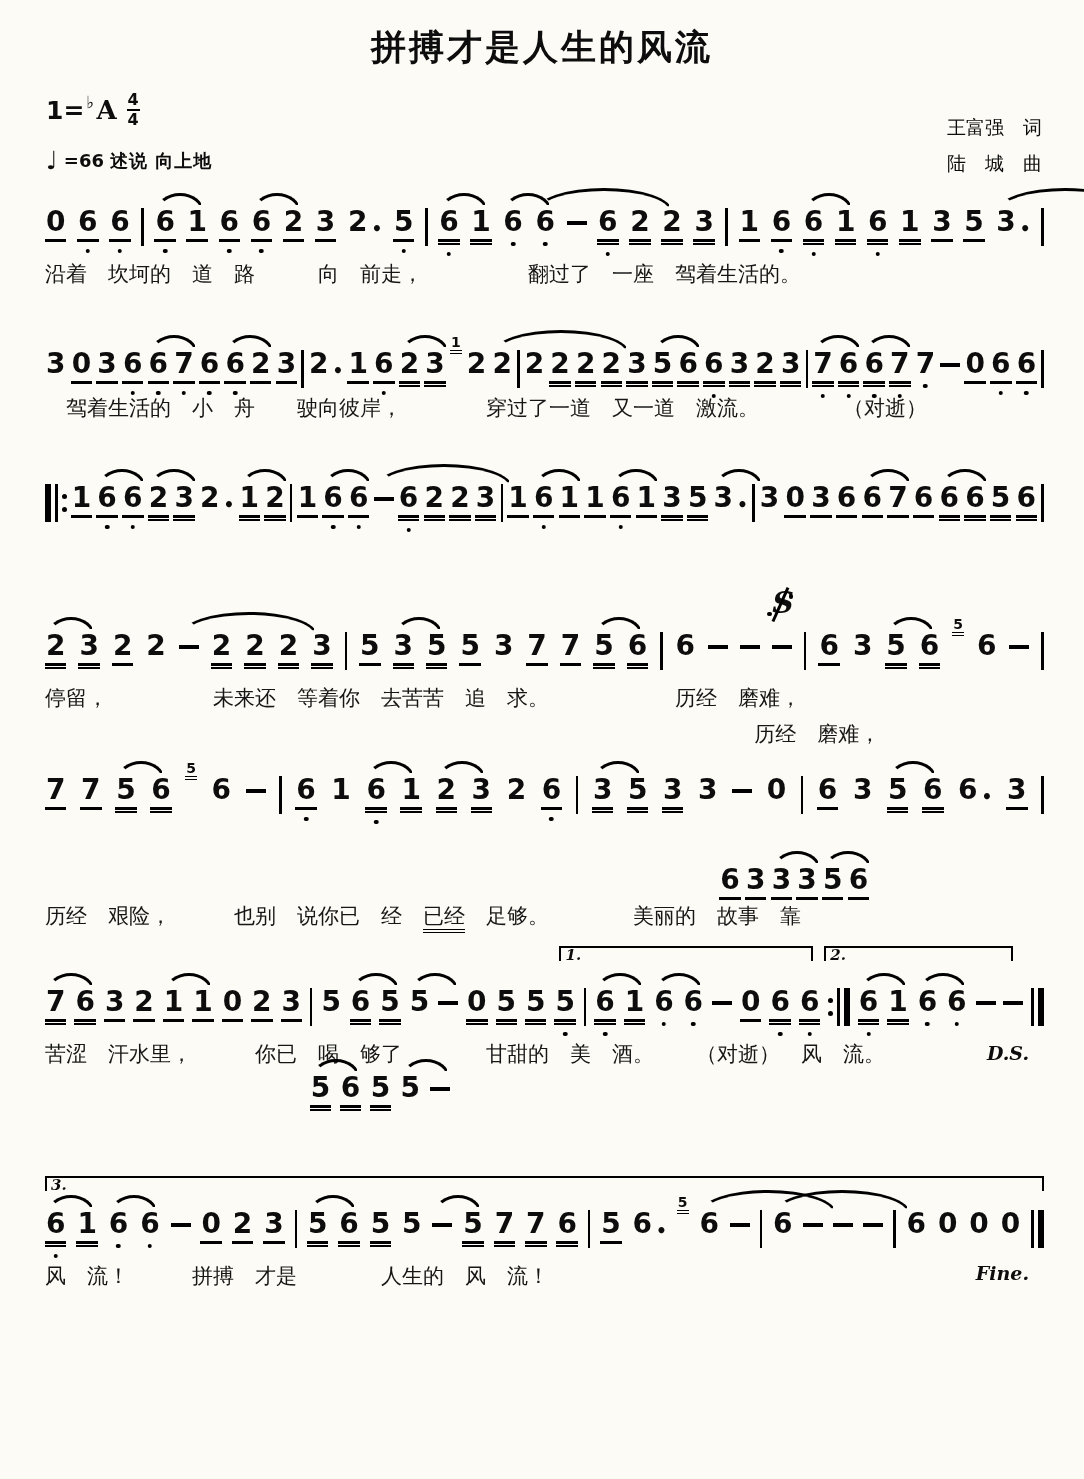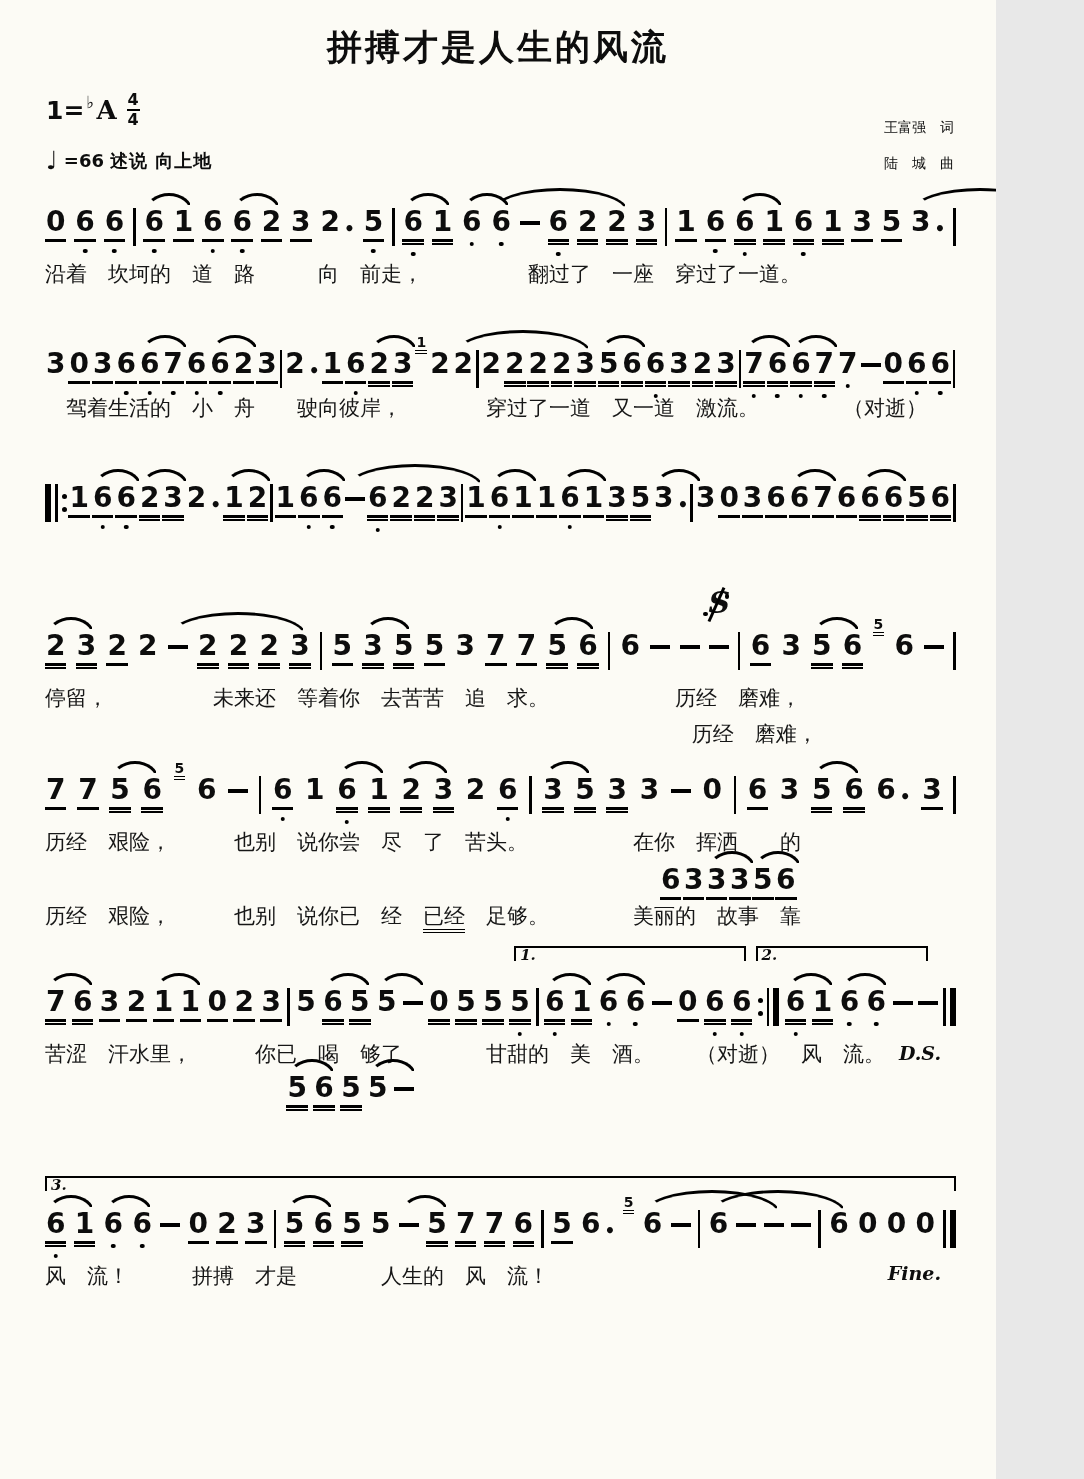--- a/index.html
+++ b/index.html
@@ -1,34 +1,34 @@
 <!DOCTYPE html>
 <html><head>
 <meta charset="utf-8">
 <style>
   html,body{margin:0;padding:0;background:#e8e8e8;}
-  .page{position:relative;width:996px;height:1479px;background:#fcfbf5;overflow:hidden;
+  .page{position:relative;width:1084px;height:1479px;background:#fcfbf5;overflow:hidden;
         font-family:"DejaVu Sans",sans-serif;color:#0d0d0d;}
   
   .title{position:absolute;top:24px;left:0;width:100%;text-align:center;
          font-size:35px;font-weight:bold;letter-spacing:3px;}
   .subtitle{position:absolute;top:94px;left:0;width:100%;text-align:center;
             font-size:22px;font-family:"DejaVu Serif",serif;}
   .keybox{position:absolute;top:92px;left:46px;font-size:25px;font-weight:bold;
           display:flex;align-items:center;gap:2px;}
   .flat{font-size:17px;position:relative;top:-8px;font-family:"DejaVu Serif",serif;}
   .keyletter{font-family:"DejaVu Serif",serif;font-size:26px;}
   .timesig{display:inline-flex;flex-direction:column;align-items:center;margin-left:8px;line-height:1;}
   .timesig span{font-size:16px;font-weight:bold;}
   .tsline{width:13px;height:2px;background:#000;margin:1px 0;}
   .tempo{position:absolute;top:146px;left:46px;font-size:18px;font-weight:bold;
          display:flex;align-items:center;gap:6px;}
   .tempo .expr{font-weight:600;font-size:18px;font-family:"DejaVu Sans",sans-serif;letter-spacing:1px;}
-  .credits{position:absolute;top:110px;right:42px;text-align:right;font-size:14px;
-           font-family:Liberation Mono, monospace;line-height:36px;}
+  .credits{position:absolute;top:110px;right:42px;text-align:right;font-size:19px;
+           font-family:Liberation Sans, sans-serif;line-height:36px;}
   
   .sys{position:absolute;left:45px;right:40px;}
   .nrow{position:relative;display:flex;justify-content:space-between;align-items:flex-start;height:46px;}
   .lyr{position:absolute;left:0;right:0;font-size:21px;font-family:"DejaVu Serif",serif;
        white-space:pre;color:#161616;}
   
   .tok{position:relative;display:inline-flex;align-items:flex-start;}
   .num{position:relative;font-size:28px;font-weight:bold;line-height:1;padding:0 1px 3px 1px;
        font-family:"DejaVu Sans",sans-serif;}
   .u1{border-bottom:3px solid #000;}
@@ -208,21 +208,21 @@
         </span>
         <span class="tok">
           <span class="num">3</span>
           <span class="aug">•</span>
           <i class="arc wide"></i>
         </span>
         <span class="bgroup">
           <span class="bar"></span>
         </span>
       </div>
-    <div class="lyr" style="top:68px">沿着　坎坷的　道　路　　　向　前走，　　　　　翻过了　一座　穿过了一道。</div>
+    <div class="lyr" style="top:68px">沿着　坎坷的　道　路　　　向　前走，　　　　　翻过了　一座　驾着生活的。</div>
   </div>
 
   <div class="sys" style="top:334px;height:120px">
     <div class="nrow" style="top:16px">
         <span class="tok">
           <span class="num">3</span>
         </span>
         <span class="tok">
           <span class="num u1">0</span>
         </span>
@@ -739,21 +739,20 @@
           <span class="num">6</span>
           <span class="aug">•</span>
         </span>
         <span class="tok">
           <span class="num u1">3</span>
         </span>
         <span class="bgroup">
           <span class="bar"></span>
         </span>
       </div>
-    <div class="lyr" style="top:66px">历经　艰险，　　　也别　说你尝　尽　了　苦头。　　　　　在你　挥洒　　的</div>
     <div class="subnotes" style="top:104px;left:67.5%;width:15%">
         <span class="tok">
           <span class="num u1">6</span>
         </span>
         <span class="tok">
           <span class="num u1">3</span>
         </span>
         <span class="tok">
           <span class="num u1">3</span>
           <i class="arc"></i>

